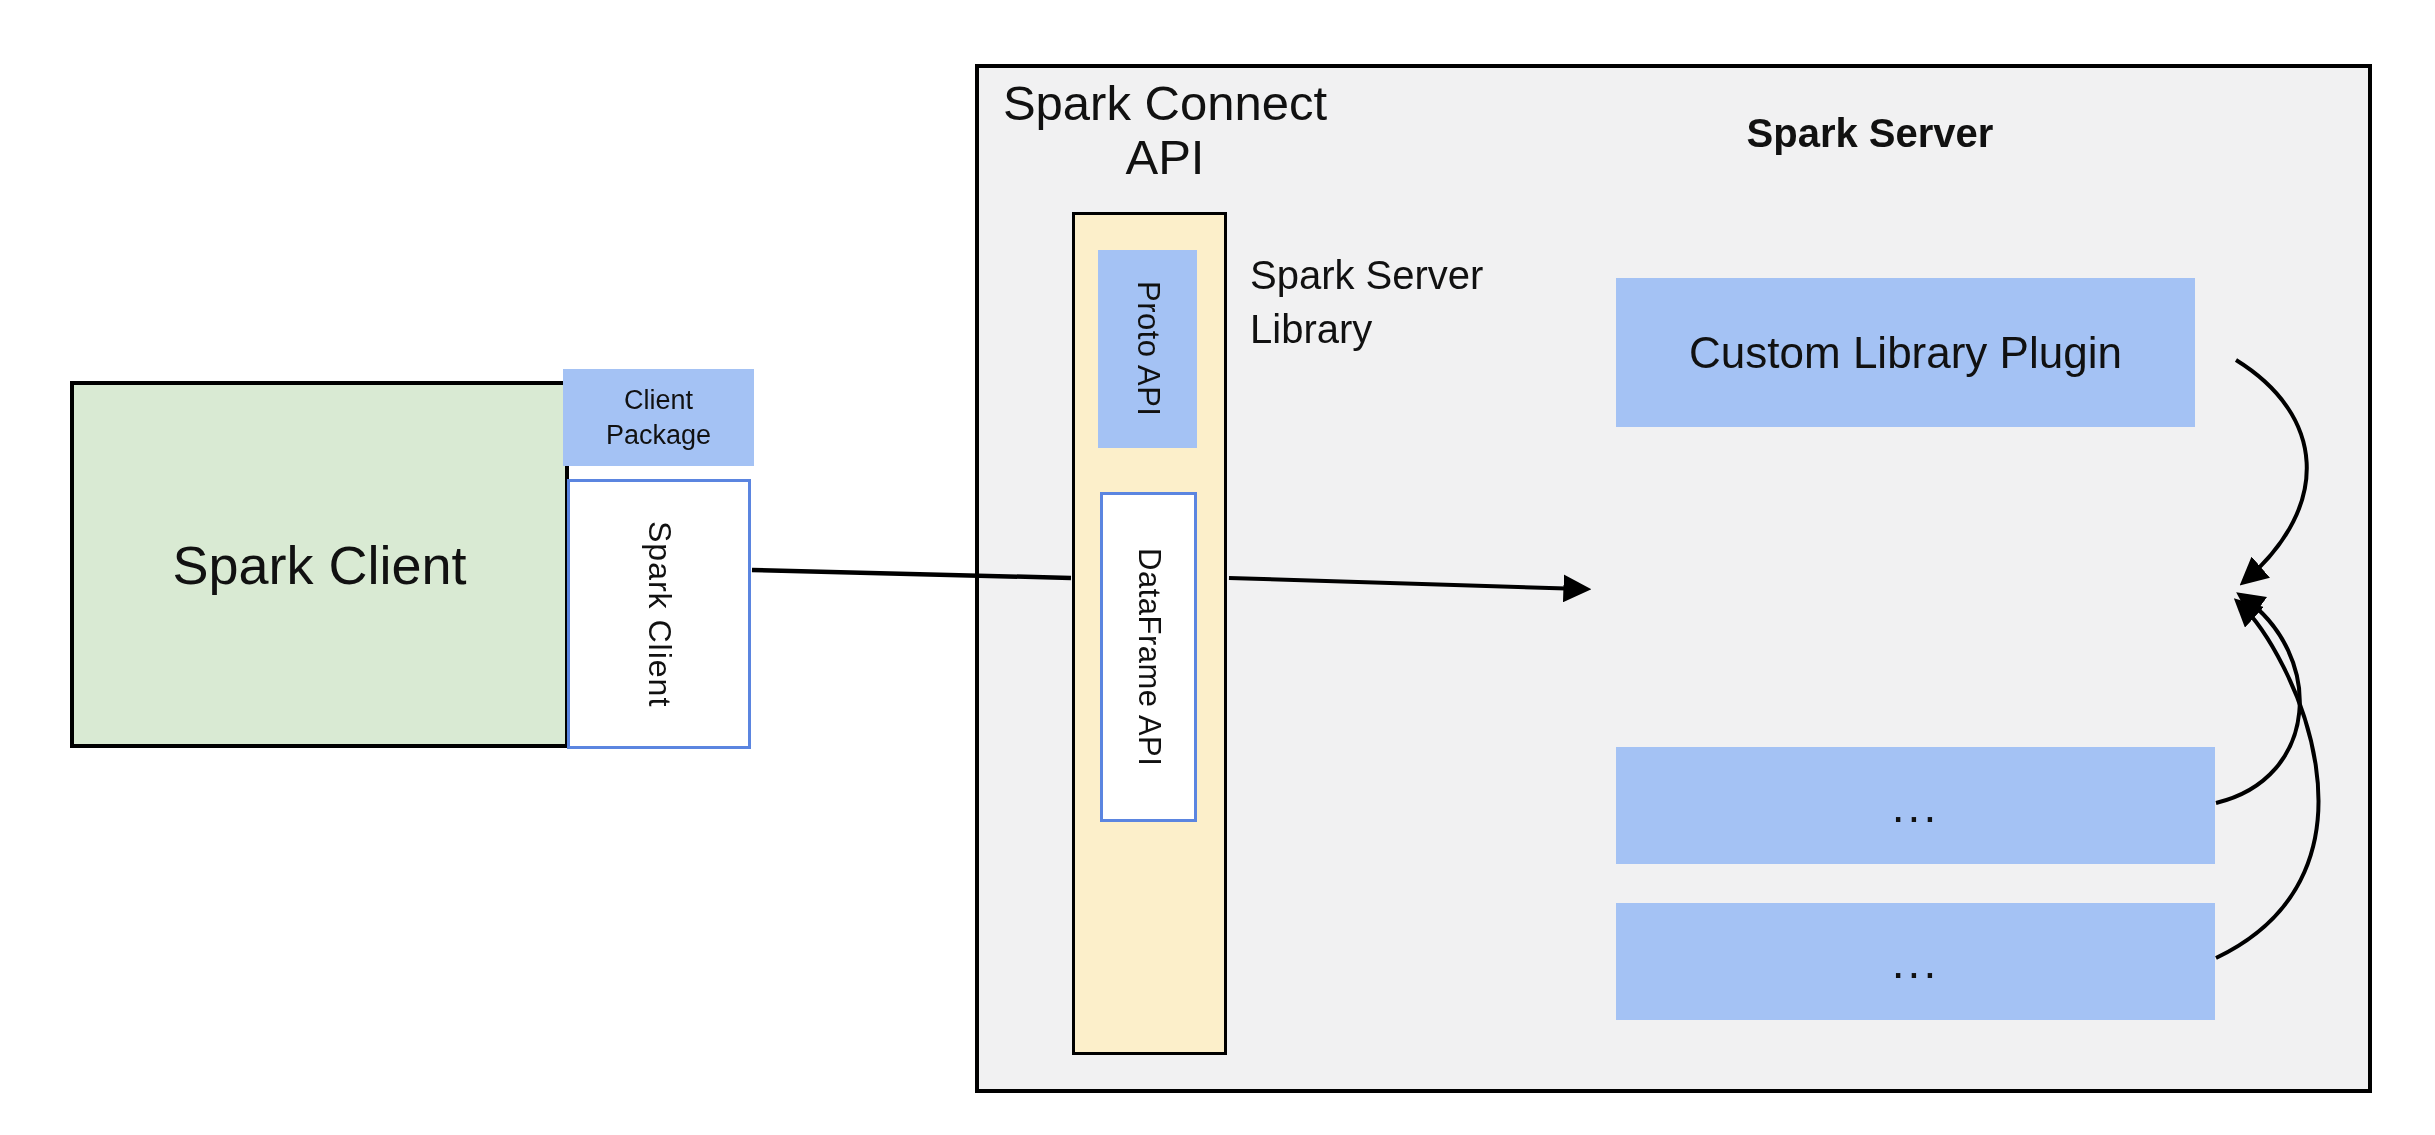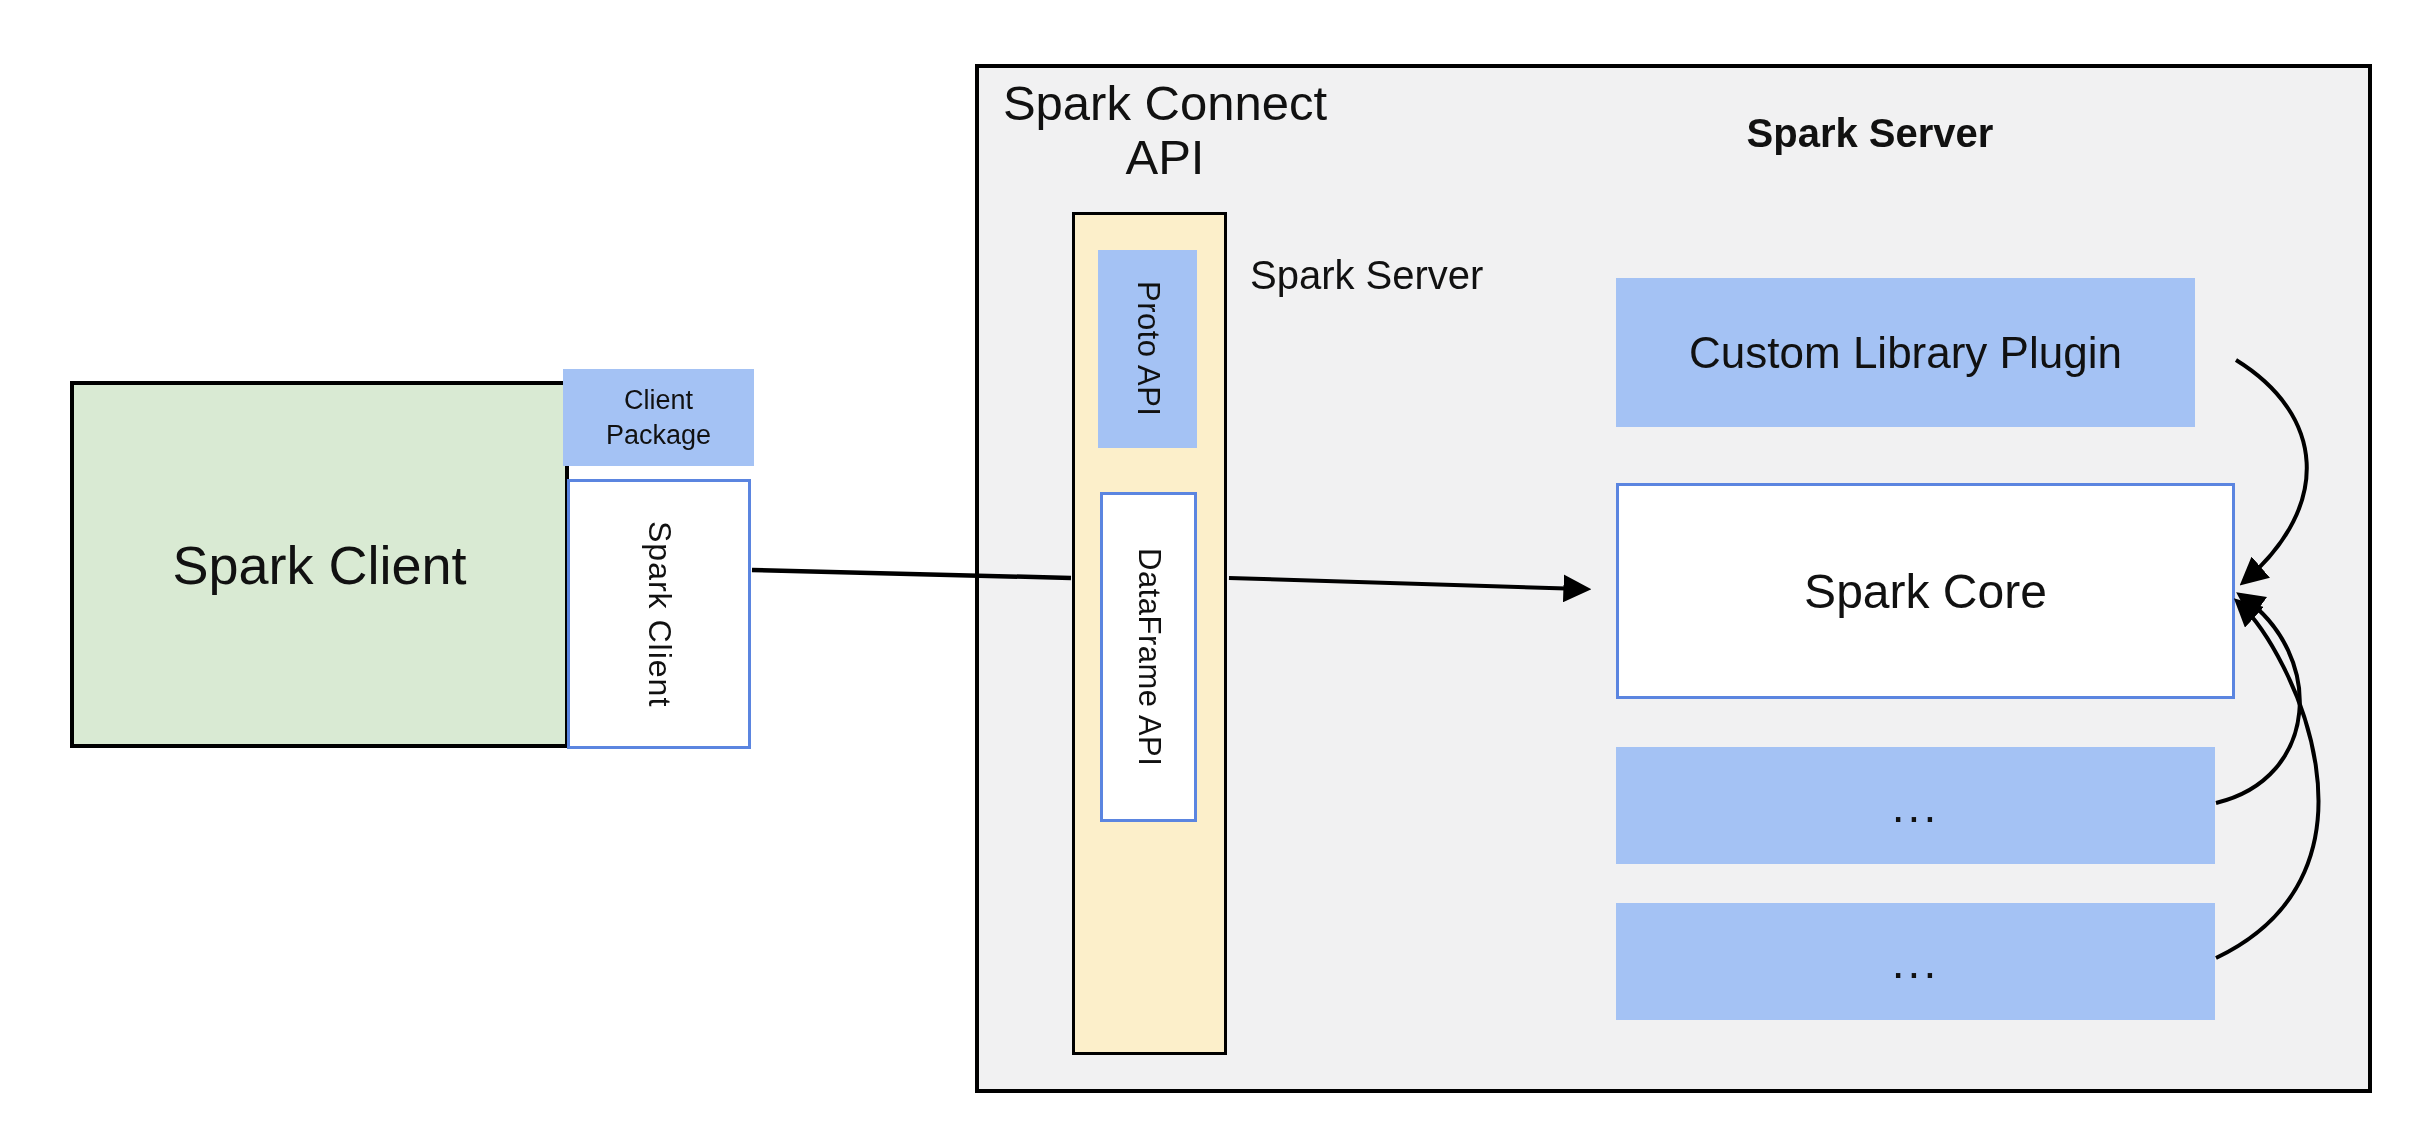--- a/index.html
+++ b/index.html
@@ -130,29 +130,27 @@
   <div class="abs proto-box center-col">
     <div class="vtext">Proto API</div>
   </div>
 
   <div class="abs dataframe-box center-col">
     <div class="vtext">DataFrame API</div>
   </div>
 
   <div class="abs server-lib-label">
     <div>Spark Server</div>
+    <div>Library</div>
   </div>
 
   <div class="abs plugin-box center-col">
     <div>Custom Library Plugin</div>
   </div>
 
-  <div class="abs core-box center-col">
-    <div>Spark Core</div>
-  </div>
 
   <div class="abs mod-box-1 center-col">
     <div>...</div>
   </div>
   <div class="abs mod-box-2 center-col">
     <div>...</div>
   </div>
 
   <svg class="arrows" viewBox="0 0 2435 1135" xmlns="http://www.w3.org/2000/svg">
     <defs>

